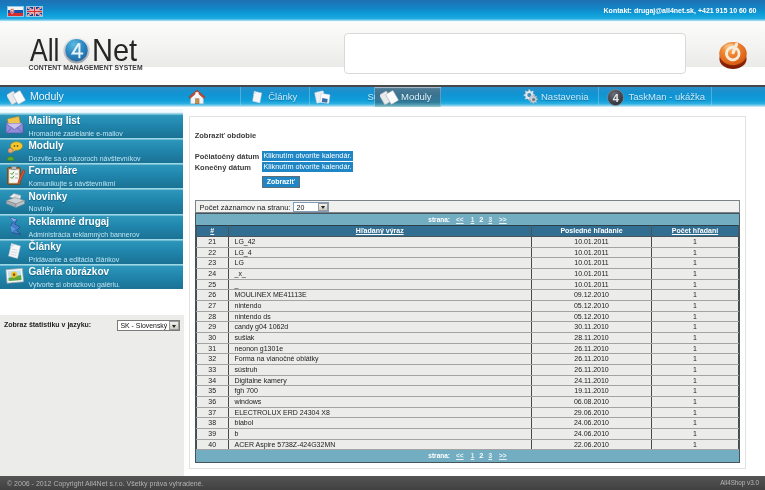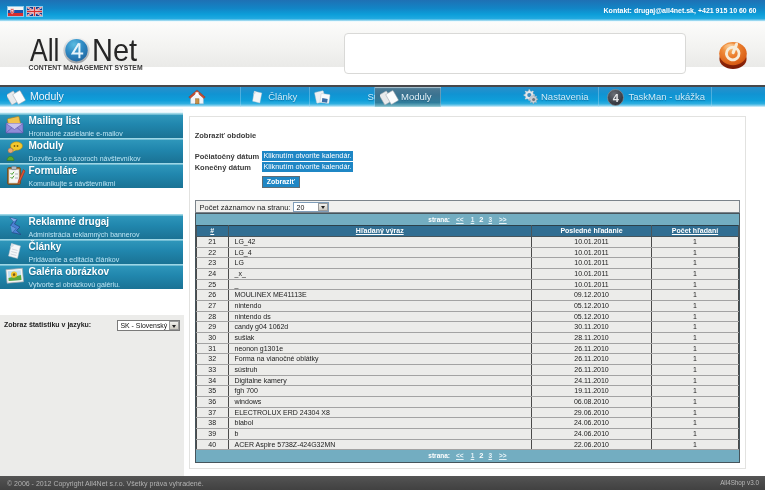--- a/index.html
+++ b/index.html
@@ -255,20 +255,31 @@
   <rect x="5" y="4.5" width="10" height="13.5" fill="#f6f6f4" stroke="#c0c0be" stroke-width="0.5"></rect>
   <rect x="7.5" y="1.2" width="5" height="3.4" rx="1" fill="#b4bcc4" stroke="#5c646e" stroke-width="0.5"></rect>
   <path d="M6.5 8 L8 9.5 L10 6.8" stroke="#4a9e2e" stroke-width="1" fill="none"></path>
   <path d="M6.5 12 L8 13.5 L10 10.8" stroke="#4a9e2e" stroke-width="1" fill="none"></path>
   <path d="M11 9 L14 9 M11 13 L14 13" stroke="#9aa0a8" stroke-width="0.8"></path>
   <path d="M19.5 4.5 L14.5 15.5 L13.8 18.5 L16.2 16.5 L21 6 Z" fill="#e05838" stroke="#9e2e14" stroke-width="0.6"></path>
 </svg>
     <div class="mtitle">Formuláre</div>
     <div class="msub">Komunikujte s návštevníkmi</div>
   </div>
+  <div class="mitem" style="top:75.6px;">
+    <svg class="micon" width="23" height="22" viewBox="0 0 23 22">
+  <path d="M5.5 7 L10 3.5 L17 5.5 L16 9.5 Z" fill="#f2f2f0" stroke="#9aa0a8" stroke-width="0.5"></path>
+  <path d="M11 4.5 L15.5 5.8 M10 6 L15 7.3" stroke="#b0b6bc" stroke-width="0.6"></path>
+  <path d="M2.5 10.5 L11 7.5 L20.5 10.5 L12 14 Z" fill="#cdd2d6" stroke="#84898f" stroke-width="0.6"></path>
+  <path d="M2.5 10.5 L12 14 L12 17.5 L2.5 13.8 Z" fill="#a7adb3" stroke="#84898f" stroke-width="0.5"></path>
+  <path d="M20.5 10.5 L12 14 L12 17.5 L20.5 13.8 Z" fill="#bdc3c8" stroke="#84898f" stroke-width="0.5"></path>
+</svg>
+    <div class="mtitle">Novinky</div>
+    <div class="msub">Novinky</div>
+  </div>
   <div class="mitem" style="top:100.8px;">
     <svg class="micon" width="23" height="22" viewBox="0 0 23 22">
   <path d="M6 2.5 L13 4.5 L10.5 9 L16 12 L12.5 15.5 L17 19.5 L8 17.5 L12 13.5 L6.5 10.5 L9.5 6.5 Z" fill="#4a80d4" stroke="#24457e" stroke-width="0.7" stroke-linejoin="round"></path>
   <path d="M6 2.5 L13 4.5 L9.5 6.5 Z" fill="#86aee8"></path>
   <path d="M6.5 10.5 L12 13.5 L8 17.5 Z" fill="#6496dc"></path>
 </svg>
     <div class="mtitle">Reklamné drugaj</div>
     <div class="msub">Administrácia reklamných bannerov</div>
   </div>
   <div class="mitem" style="top:126.0px;">

